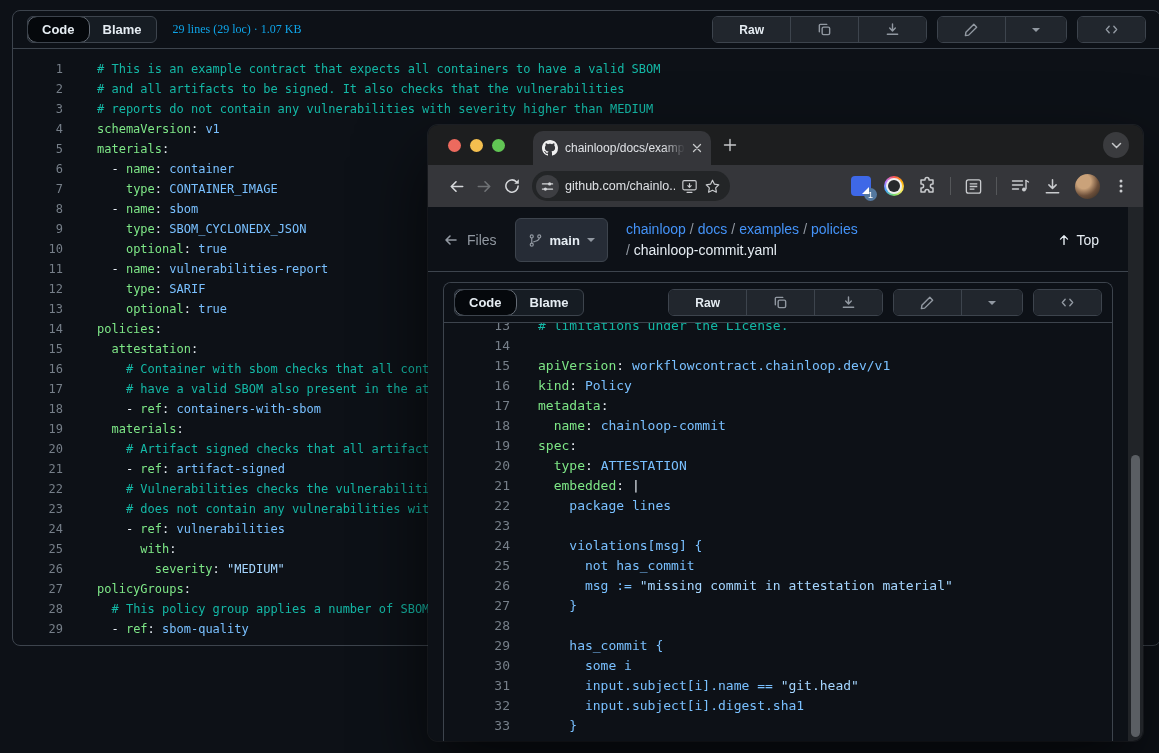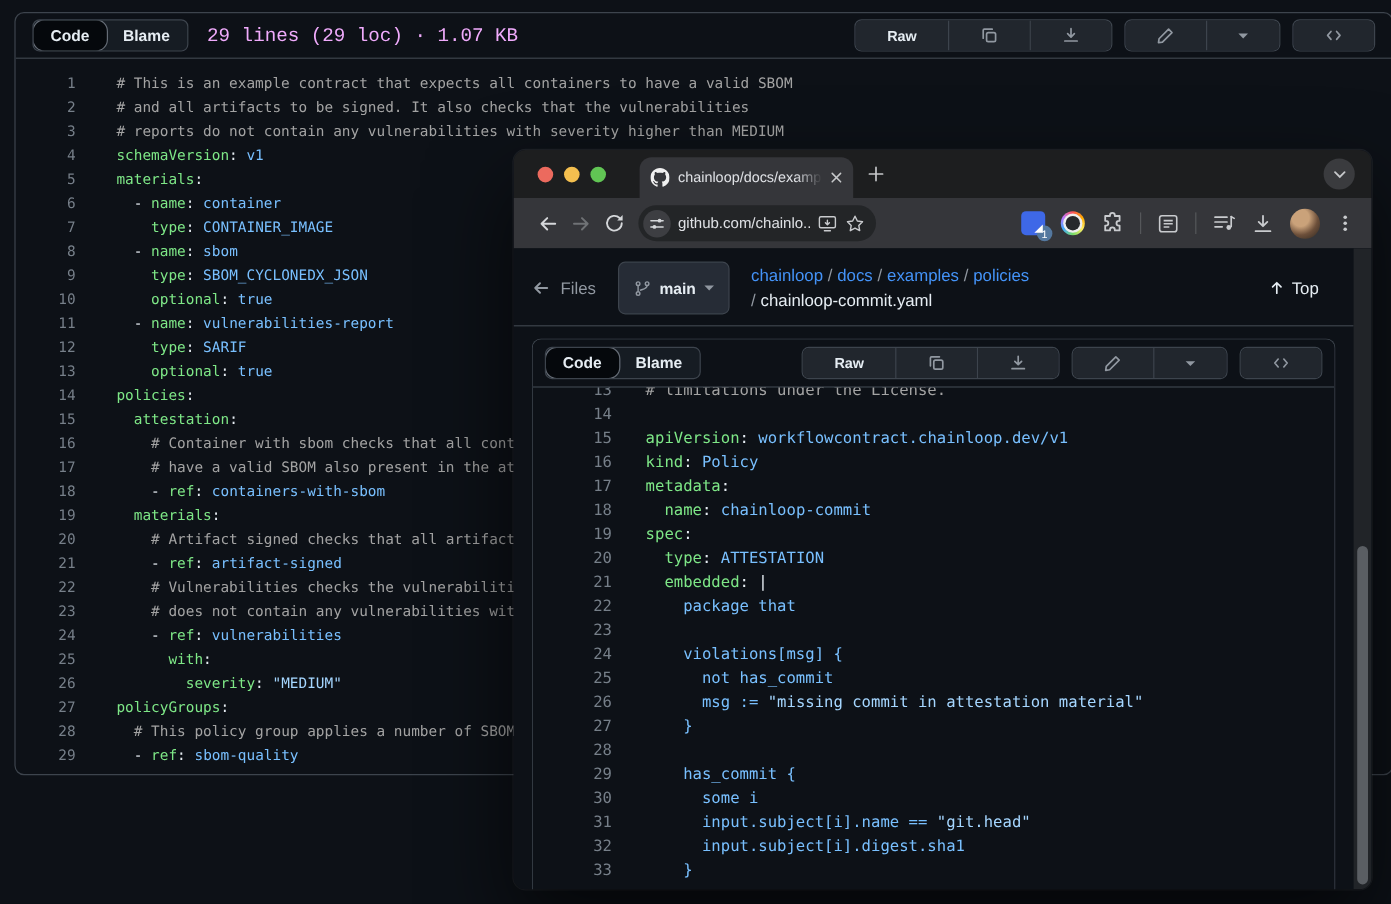--- a/index.html
+++ b/index.html
@@ -7,39 +7,39 @@
               font-family:"Liberation Sans", sans-serif; }
 
   
   .bg-panel { position:absolute; left:12px; top:10px; width:1149px; height:636px;
               border:1px solid #3d444d; border-radius:8px; background:#0d1117; overflow:hidden; }
   .bg-header { height:38px; border-bottom:1px solid #3d444d; display:flex; align-items:center;
                padding:0 14px; }
   .seg { display:flex; background:#161c23; border:1px solid #3d444d; border-radius:6px; overflow:hidden; }
   .seg-btn { padding:5px 14px; font-size:13px; font-weight:600; color:#e6edf3; cursor:pointer; }
   .seg-btn.active { background:#05080c; border:1px solid #656c76; border-radius:10px; margin:-1px; }
-  .meta { color:#f0abfc; font-size:16px; margin-left:16px; font-family:Liberation Mono, monospace; }
+  .meta { color:#0ea5e9; font-size:12px; margin-left:16px; font-family:Liberation Serif, serif; }
   .hdr-right { margin-left:auto; display:flex; gap:10px; align-items:center; }
   .btn-group { display:flex; border:1px solid #3d444d; border-radius:6px; overflow:hidden; }
   .gh-btn { background:#21262d; color:#e6edf3; font-size:12px; font-weight:600;
             padding:5px 26px; display:flex; align-items:center; gap:4px; cursor:pointer; }
   .gh-btn + .gh-btn { border-left:1px solid #3d444d; }
   .gh-btn svg { display:block; }
   .icon-fg { stroke:#9198a1; fill:none; stroke-width:1.5; stroke-linecap:round; stroke-linejoin:round; }
   .caret { width:0; height:0; border-left:4px solid transparent; border-right:4px solid transparent;
            border-top:4px solid #9198a1; }
 
   
   .code { font-family:"DejaVu Sans Mono", monospace; }
   .ln { display:flex; line-height:20px; white-space:pre; }
   .ln-num { text-align:right; color:#767f89; flex:none; }
   .bg-code { padding-top:10px; font-size:12px; }
   .bg-code .ln-num { width:50px; }
   .bg-code .ln-code { padding-left:34px; }
-  .tok-c { color:#a3a3a3; } .tok-k { color:#7ee787; } .tok-v { color:#79c0ff; }
+  .tok-c { color:#14b8a6; } .tok-k { color:#7ee787; } .tok-v { color:#79c0ff; }
   .tok-s { color:#a5d6ff; } .tok-p { color:#e6edf3; }
 
   
   .browser { position:absolute; left:428px; top:125px; width:715px; height:616px;
              border-radius:10px; overflow:hidden; background:#0d1117; z-index:10;
              box-shadow:0 30px 70px rgba(0,0,0,.65), 0 0 0 1px rgba(255,255,255,.07); }
   .tabstrip { height:40px; background:#1d1e1f; display:flex; align-items:flex-end; }
   .lights { display:flex; gap:9px; align-self:center; padding-left:20px; }
   .light { width:13px; height:13px; border-radius:50%; cursor:pointer; }
   .tab { margin-left:28px; height:34px; width:178px; background:#35363a;
@@ -365,21 +365,21 @@
           <div class="code ov-code" id="ov-code">
               <div class="ln"><span class="ln-num">13</span><span class="ln-code"><span class="tok-c"># limitations under the License.</span></span></div>
               <div class="ln"><span class="ln-num">14</span><span class="ln-code"></span></div>
               <div class="ln"><span class="ln-num">15</span><span class="ln-code"><span class="tok-k">apiVersion</span><span class="tok-p">: </span><span class="tok-v">workflowcontract.chainloop.dev/v1</span></span></div>
               <div class="ln"><span class="ln-num">16</span><span class="ln-code"><span class="tok-k">kind</span><span class="tok-p">: </span><span class="tok-v">Policy</span></span></div>
               <div class="ln"><span class="ln-num">17</span><span class="ln-code"><span class="tok-k">metadata</span><span class="tok-p">:</span></span></div>
               <div class="ln"><span class="ln-num">18</span><span class="ln-code"><span class="tok-p">  </span><span class="tok-k">name</span><span class="tok-p">: </span><span class="tok-v">chainloop-commit</span></span></div>
               <div class="ln"><span class="ln-num">19</span><span class="ln-code"><span class="tok-k">spec</span><span class="tok-p">:</span></span></div>
               <div class="ln"><span class="ln-num">20</span><span class="ln-code"><span class="tok-p">  </span><span class="tok-k">type</span><span class="tok-p">: </span><span class="tok-v">ATTESTATION</span></span></div>
               <div class="ln"><span class="ln-num">21</span><span class="ln-code"><span class="tok-p">  </span><span class="tok-k">embedded</span><span class="tok-p">: |</span></span></div>
-              <div class="ln"><span class="ln-num">22</span><span class="ln-code"><span class="tok-v">    package that</span></span></div>
+              <div class="ln"><span class="ln-num">22</span><span class="ln-code"><span class="tok-v">    package lines</span></span></div>
               <div class="ln"><span class="ln-num">23</span><span class="ln-code"></span></div>
               <div class="ln"><span class="ln-num">24</span><span class="ln-code"><span class="tok-v">    violations[msg] {</span></span></div>
               <div class="ln"><span class="ln-num">25</span><span class="ln-code"><span class="tok-v">      not has_commit</span></span></div>
               <div class="ln"><span class="ln-num">26</span><span class="ln-code"><span class="tok-v">      msg := </span><span class="tok-s">"missing commit in attestation material"</span></span></div>
               <div class="ln"><span class="ln-num">27</span><span class="ln-code"><span class="tok-v">    }</span></span></div>
               <div class="ln"><span class="ln-num">28</span><span class="ln-code"></span></div>
               <div class="ln"><span class="ln-num">29</span><span class="ln-code"><span class="tok-v">    has_commit {</span></span></div>
               <div class="ln"><span class="ln-num">30</span><span class="ln-code"><span class="tok-v">      some i</span></span></div>
               <div class="ln"><span class="ln-num">31</span><span class="ln-code"><span class="tok-v">      input.subject[i].name == </span><span class="tok-s">"git.head"</span></span></div>
               <div class="ln"><span class="ln-num">32</span><span class="ln-code"><span class="tok-v">      input.subject[i].digest.sha1</span></span></div>

